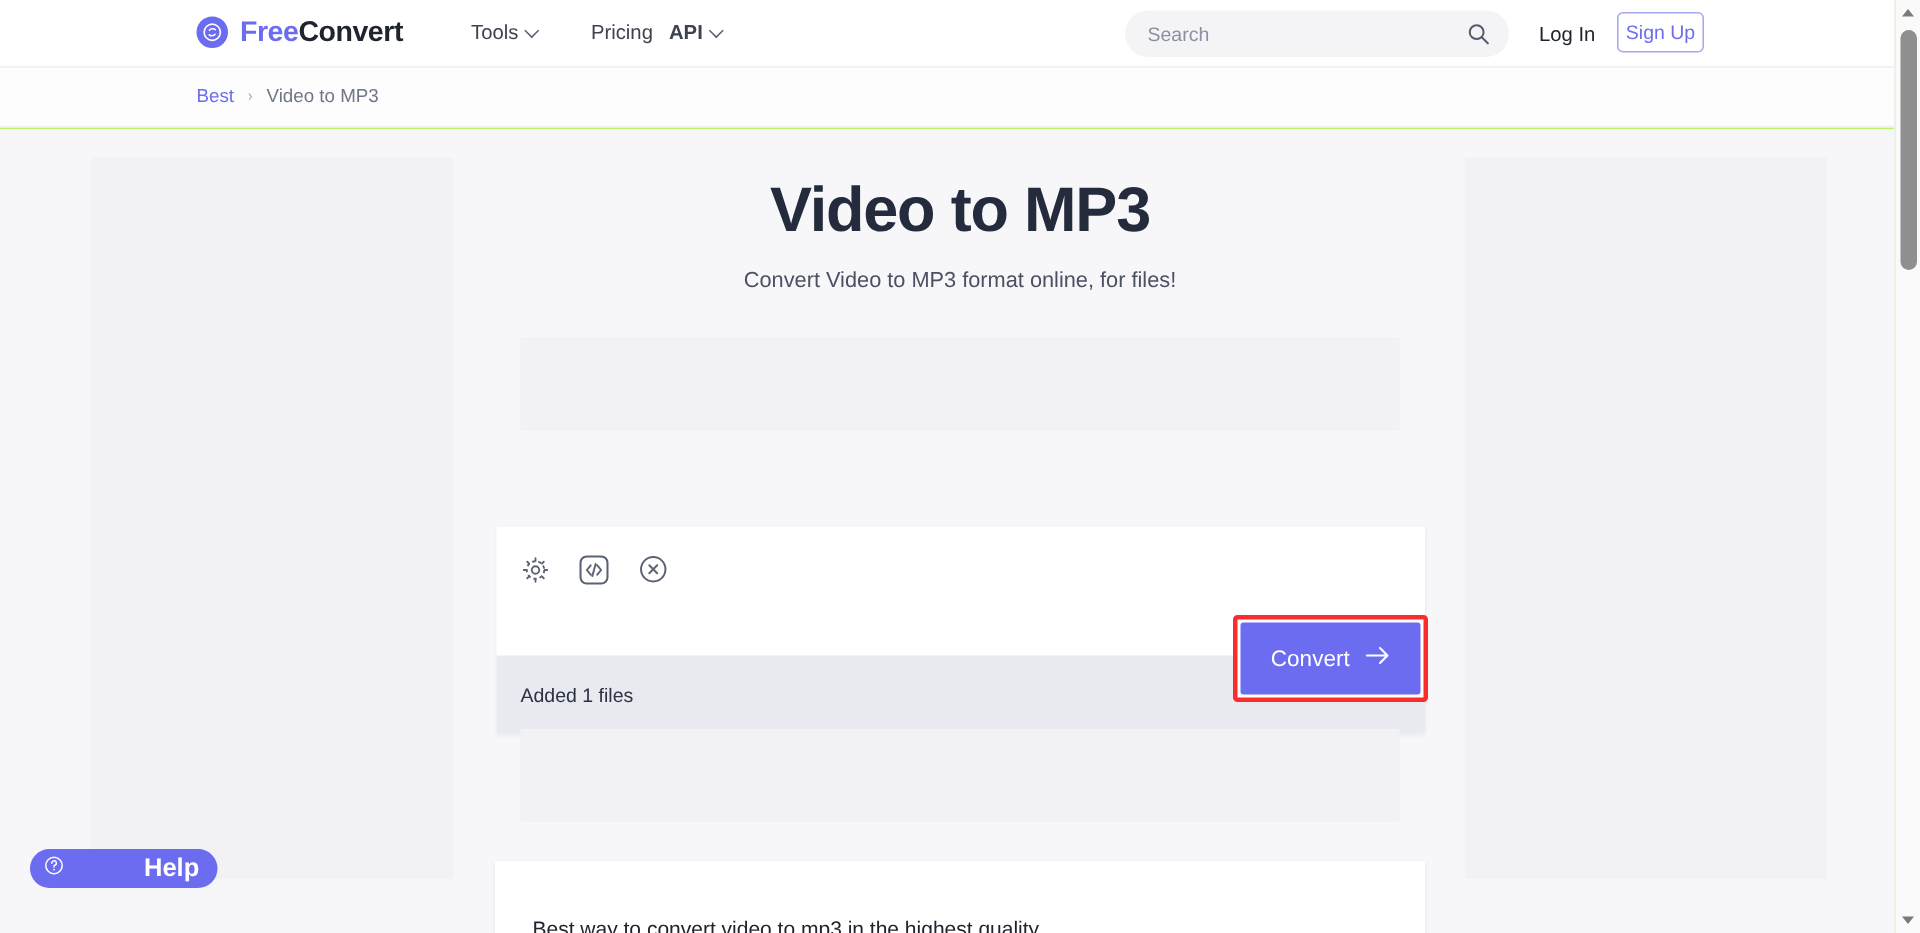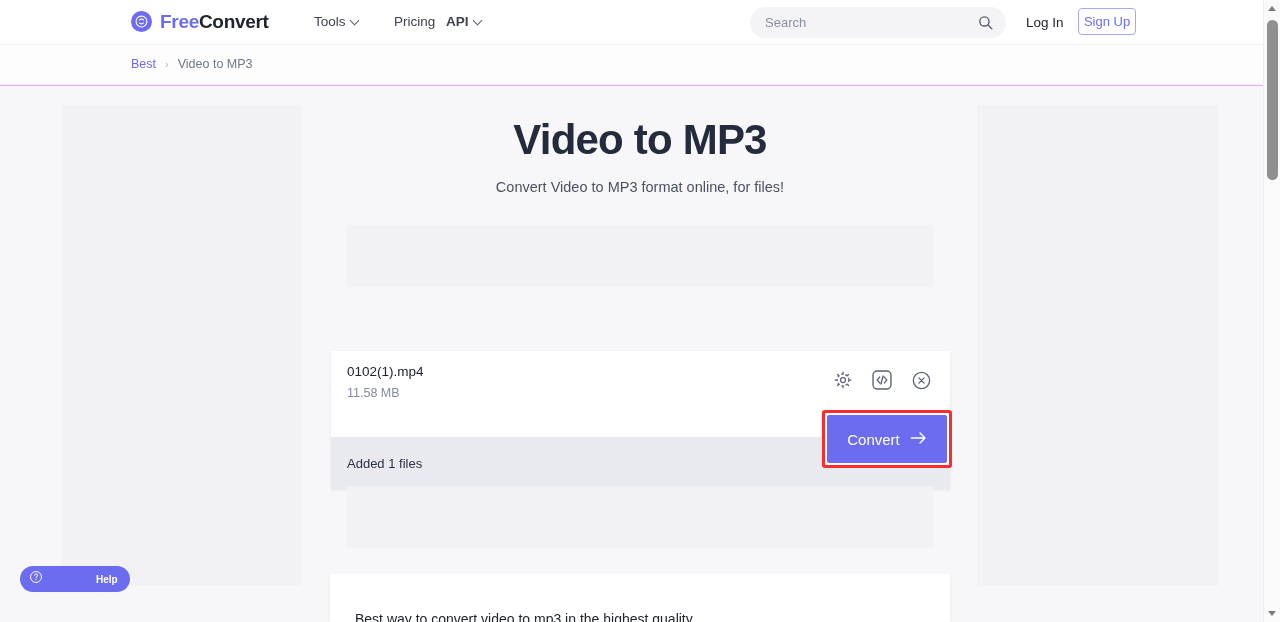--- a/index.html
+++ b/index.html
@@ -21,21 +21,21 @@
     overflow: hidden;
   }
 
   
   #viewport {
     position: absolute;
     left: 0; top: 0;
     width: 1263px;
     height: 622px;
     overflow: hidden;
-    background: #f0abfc;
+    background: #bef264;
   }
 
   
   #navbar {
     position: absolute;
     left: 0; top: 0;
     width: 1263px;
     height: 45px;
     background: #ffffff;
     border-bottom: 1px solid #f0f0f3;
@@ -388,21 +388,21 @@
     padding: 0 12px 0 9px;
     background: #6c6cf0;
     border-radius: 13px;
     display: flex;
     align-items: center;
     gap: 6px;
     cursor: pointer;
     z-index: 9;
   }
   #help-label {
-    font-size: 10px;
+    font-size: 17px;
     color: #ffffff;
     font-weight: 600;
     white-space: nowrap;
     padding-left: 47px;
   }
 
   
   #scrollbar {
     position: absolute;
     right: 0; top: 0;
@@ -501,24 +501,20 @@
 
       <h1 id="page-title">Video to MP3</h1>
       <div id="page-subtitle">Convert Video to MP3 format online, for files!</div>
 
       <div id="ad-top"></div>
 
 
       <div id="file-card">
 
         <div id="file-row">
-          <div id="file-meta">
-            <div id="file-name">0102(1).mp4</div>
-            <div id="file-size">11.58 MB</div>
-          </div>
 
           <div id="file-actions">
             <span class="act">
               <svg width="20" height="20" viewBox="0 0 24 24" fill="none">
                 <circle cx="12" cy="12" r="3" stroke="#5b6275" stroke-width="1.5"></circle>
                 <path d="M12 2.6v2.1M12 19.3v2.1M21.4 12h-2.1M4.7 12H2.6M18.6 5.4l-1.5 1.5M6.9 17.1l-1.5 1.5M18.6 18.6l-1.5-1.5M6.9 6.9L5.4 5.4" stroke="#5b6275" stroke-width="1.5" stroke-linecap="round"></path>
                 <circle cx="12" cy="12" r="7" stroke="#5b6275" stroke-width="1.5" stroke-dasharray="2.6 2.4"></circle>
               </svg>
             </span>
             <span class="act">

